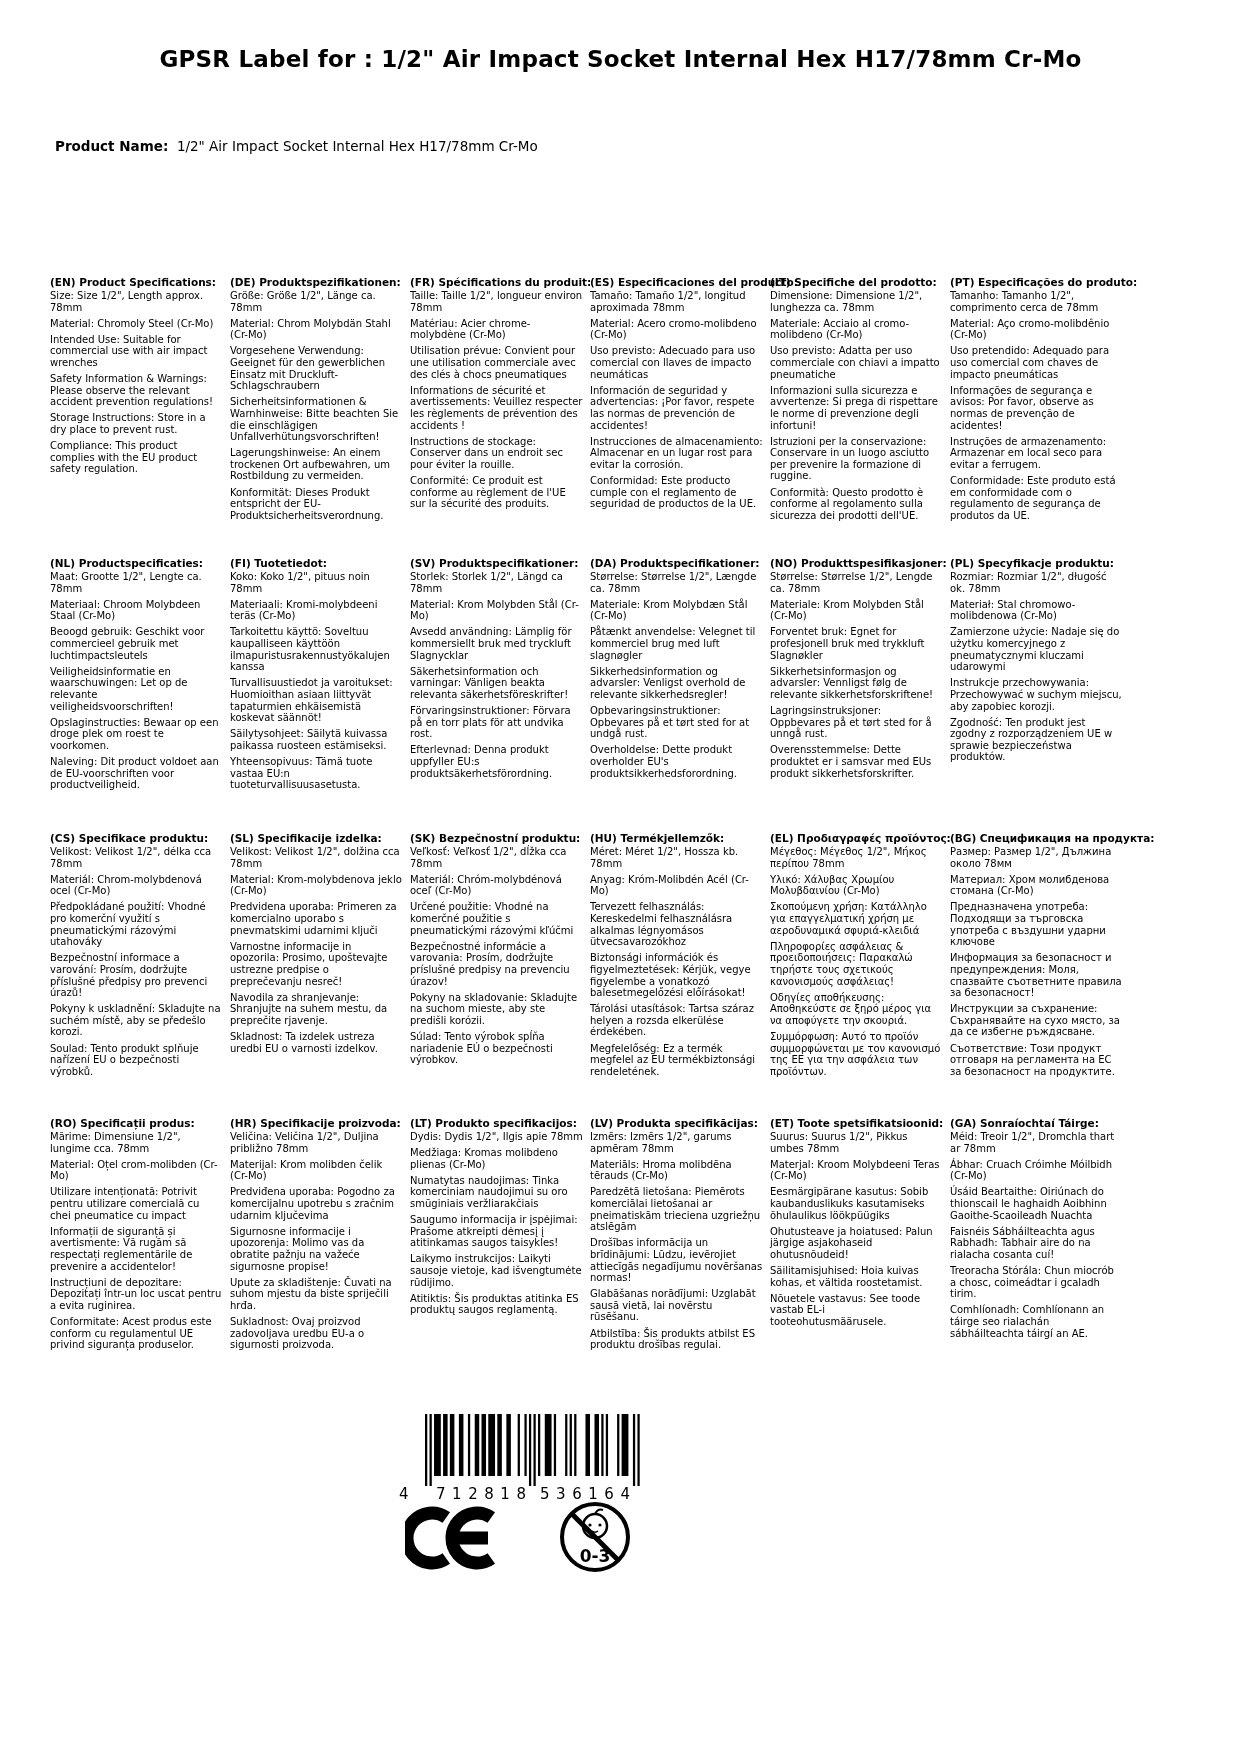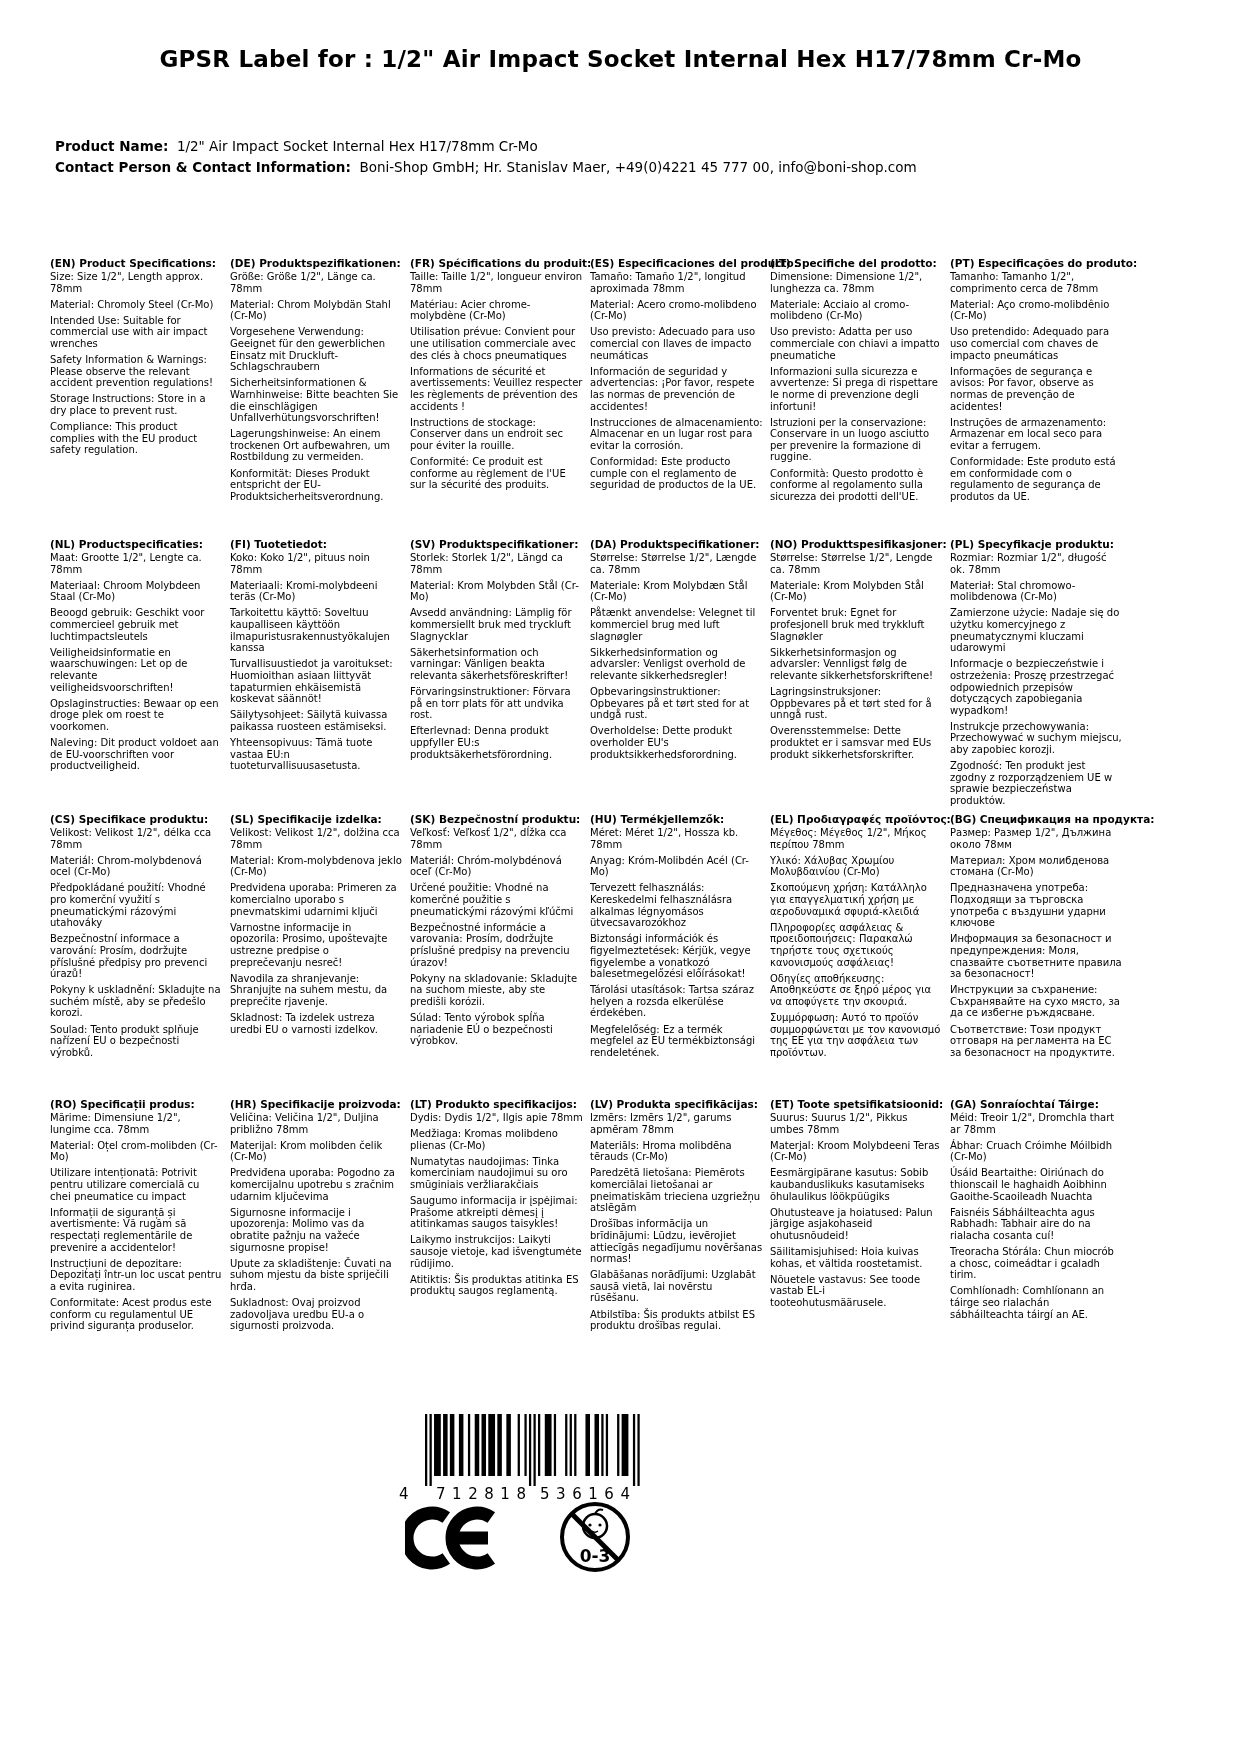--- a/index.html
+++ b/index.html
@@ -14,39 +14,38 @@
   }
   .product-info { position:absolute; top:136px; left:55px; font-size:13.5px; }
   .pi-row { line-height:21px; white-space:nowrap; }
   .pi-label { font-weight:bold; }
   .pi-value { font-weight:normal; }
   .spec-grid {
     position:absolute; top:258px; left:50px;
     display:grid; grid-template-columns:repeat(6,173px); column-gap:7px;
     grid-template-rows:281px 275px 285px auto;
   }
-  .spec-block { font-size:10px; line-height:11.6px; }
+  .spec-block { font-size:10px; line-height:11.6px;margin-top:19px; }
   .spec-header { font-weight:bold; font-size:10.5px; white-space:nowrap; margin:0 0 1.5px 0; }
   .spec-p { margin:0 0 4.5px 0; }
   .barcode-svg { position:absolute; left:383px; top:1412px; }
   .barcode-svg text { font-family:"DejaVu Sans","Liberation Sans",sans-serif; }
   .ce-svg { position:absolute; left:405px; top:1506px; }
   .age-svg { position:absolute; left:556px; top:1498px; }
   .age-svg text { font-family:"DejaVu Sans","Liberation Sans",sans-serif; font-weight:bold; }
 </style>
 </head>
 <body>
 
 <div class="page">
 
   <h1 class="title">GPSR Label for : 1/2" Air Impact Socket Internal Hex H17/78mm Cr-Mo</h1>
 
   <div class="product-info">
       <div class="pi-row"><span class="pi-label">Product Name:</span><span class="pi-value">&nbsp; 1/2" Air Impact Socket Internal Hex H17/78mm Cr-Mo</span></div>
-      <div class="pi-row"><span class="pi-label">Contact Person &amp; Contact Information:</span><span class="pi-value">&nbsp; Boni-Shop GmbH; Hr. Stanislav Maer, +49(0)4221 45 777 00, info@boni-shop.com</span></div>
     </div>
 
   <div class="spec-grid">
       <div class="spec-block">
         <div class="spec-header">(EN) Product Specifications:</div>
         <p class="spec-p">Size: Size 1/2", Length approx. 78mm</p>
         <p class="spec-p">Material: Chromoly Steel (Cr-Mo)</p>
         <p class="spec-p">Intended Use: Suitable for commercial use with air impact wrenches</p>
         <p class="spec-p">Safety Information &amp; Warnings: Please observe the relevant accident prevention regulations!</p>
         <p class="spec-p">Storage Instructions: Store in a dry place to prevent rust.</p>
@@ -140,21 +139,20 @@
         <p class="spec-p">Forventet bruk: Egnet for profesjonell bruk med trykkluft Slagnøkler</p>
         <p class="spec-p">Sikkerhetsinformasjon og advarsler: Vennligst følg de relevante sikkerhetsforskriftene!</p>
         <p class="spec-p">Lagringsinstruksjoner: Oppbevares på et tørt sted for å unngå rust.</p>
         <p class="spec-p">Overensstemmelse: Dette produktet er i samsvar med EUs produkt sikkerhetsforskrifter.</p>
       </div>
       <div class="spec-block">
         <div class="spec-header">(PL) Specyfikacje produktu:</div>
         <p class="spec-p">Rozmiar: Rozmiar 1/2", długość ok. 78mm</p>
         <p class="spec-p">Materiał: Stal chromowo-molibdenowa (Cr-Mo)</p>
         <p class="spec-p">Zamierzone użycie: Nadaje się do użytku komercyjnego z pneumatycznymi kluczami udarowymi</p>
-        <p class="spec-p">Informacje o bezpieczeństwie i ostrzeżenia: Proszę przestrzegać odpowiednich przepisów dotyczących zapobiegania wypadkom!</p>
         <p class="spec-p">Instrukcje przechowywania: Przechowywać w suchym miejscu, aby zapobiec korozji.</p>
         <p class="spec-p">Zgodność: Ten produkt jest zgodny z rozporządzeniem UE w sprawie bezpieczeństwa produktów.</p>
       </div>
       <div class="spec-block">
         <div class="spec-header">(CS) Specifikace produktu:</div>
         <p class="spec-p">Velikost: Velikost 1/2", délka cca 78mm</p>
         <p class="spec-p">Materiál: Chrom-molybdenová ocel (Cr-Mo)</p>
         <p class="spec-p">Předpokládané použití: Vhodné pro komerční využití s pneumatickými rázovými utahováky</p>
         <p class="spec-p">Bezpečnostní informace a varování: Prosím, dodržujte příslušné předpisy pro prevenci úrazů!</p>
         <p class="spec-p">Pokyny k uskladnění: Skladujte na suchém místě, aby se předešlo korozi.</p>

